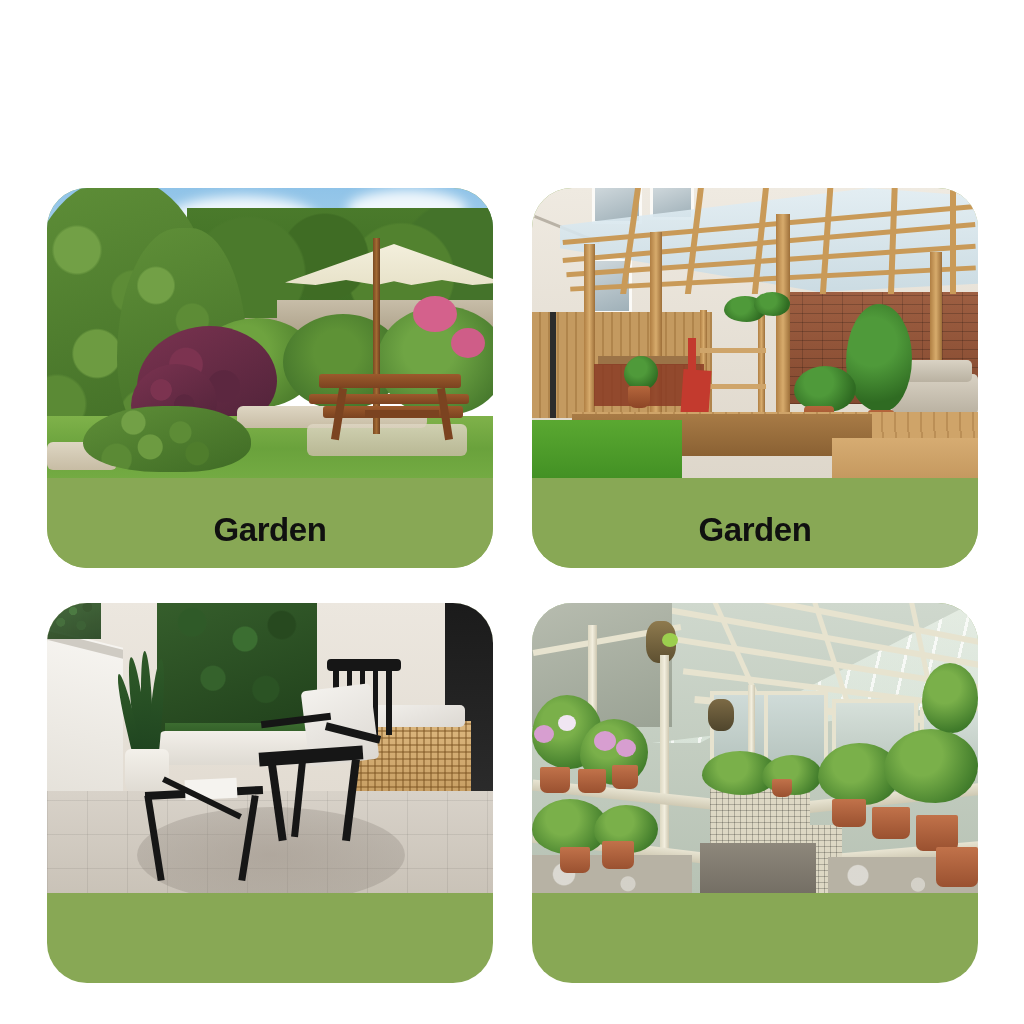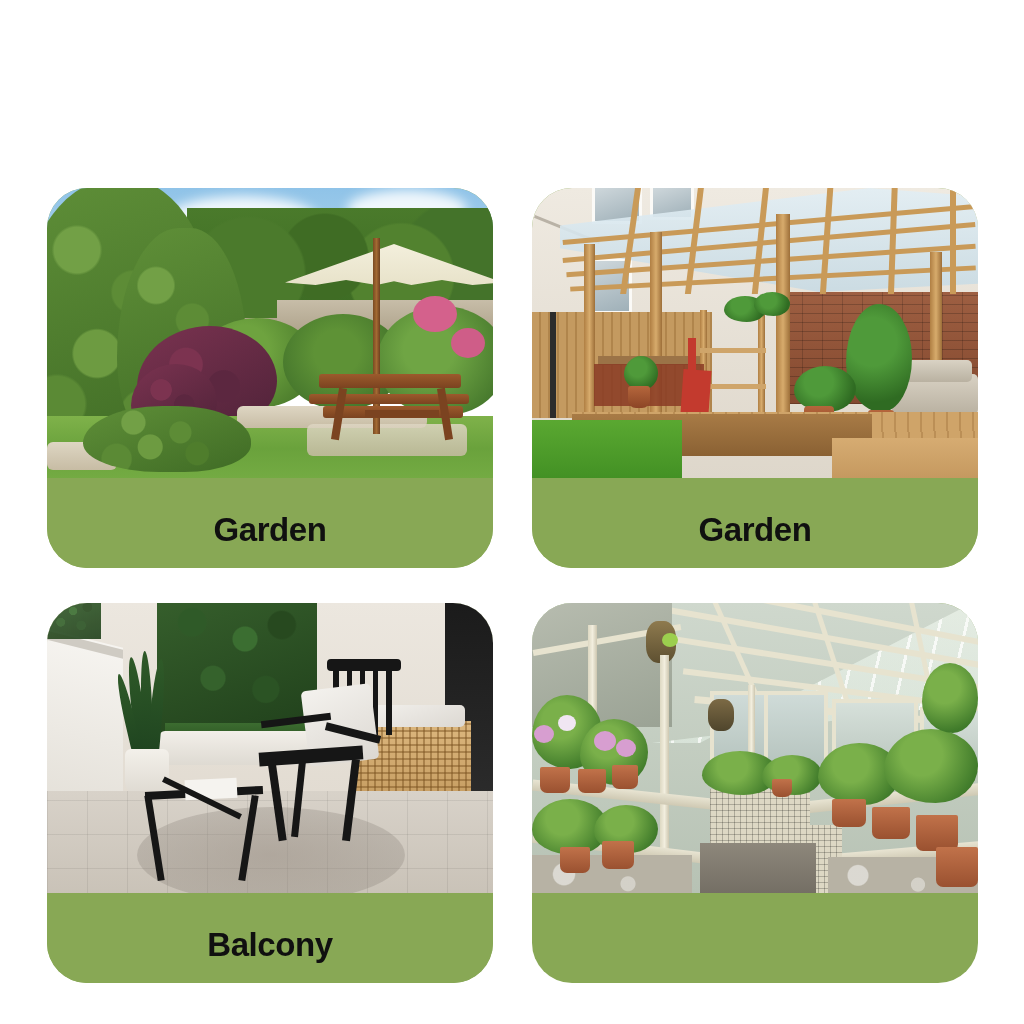--- a/index.html
+++ b/index.html
@@ -355,23 +355,20 @@
           <i class="b-chair" style="left:300px;top:156px;width:8px;height:82px;transform:rotate(7deg)"></i>
           <i class="b-chair" style="left:248px;top:158px;width:7px;height:76px;transform:rotate(6deg)"></i>
 
           <i class="b-chair" style="left:98px;top:186px;width:118px;height:8px;transform:rotate(-3deg)"></i>
           <i style="left:138px;top:176px;width:52px;height:20px;background:#f5f3ef;transform:rotate(-3deg)"></i>
           <i class="b-chair" style="left:104px;top:192px;width:7px;height:86px;transform:rotate(-9deg)"></i>
           <i class="b-chair" style="left:198px;top:192px;width:7px;height:86px;transform:rotate(9deg)"></i>
           <i class="b-chair" style="left:112px;top:192px;width:86px;height:6px;transform:rotate(26deg)"></i>
         </div>
       </div>
-      <div class="card-label">
-        <span>Balcony</span>
-      </div>
     </div>
 
     <div class="card">
       <div class="card-photo">
         <div class="scene">
           <i class="h-backwall" style="inset:0"></i>
           <i class="h-glass" style="left:120px;top:-10px;width:340px;height:150px;clip-path:polygon(14% 100%,100% 0,100% 72%,0 100%)"></i>
           <i class="h-frame" style="left:128px;top:6px;width:330px;height:6px;transform:rotate(11deg)"></i>
           <i class="h-frame" style="left:132px;top:32px;width:326px;height:6px;transform:rotate(10deg)"></i>
           <i class="h-frame" style="left:140px;top:58px;width:318px;height:6px;transform:rotate(9deg)"></i>

